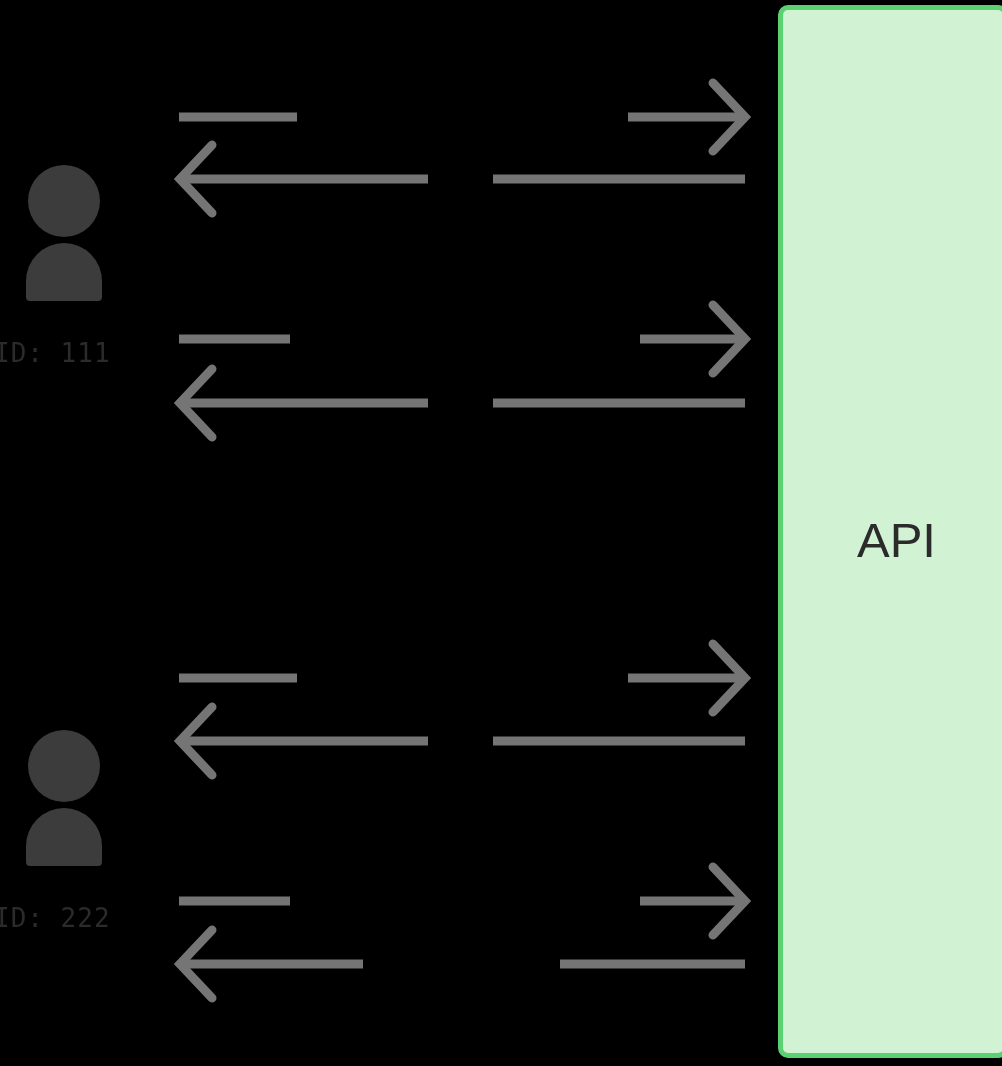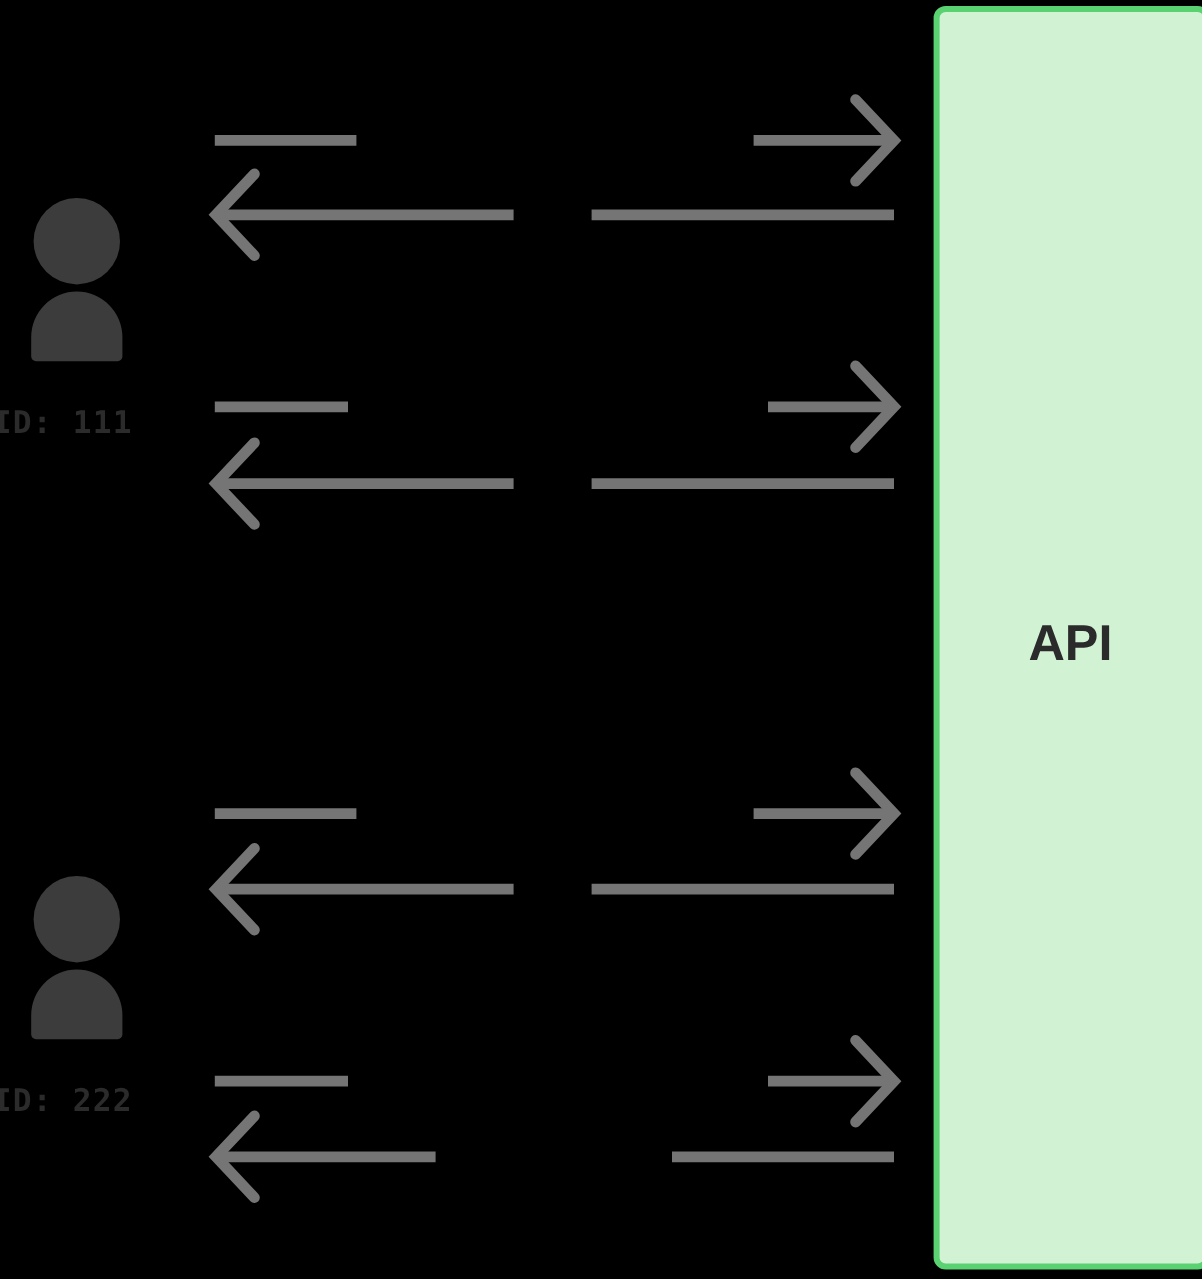--- a/index.html
+++ b/index.html
@@ -7,21 +7,20 @@
     padding: 0;
     background: #000000;
   }
   #canvas {
     position: relative;
     width: 1002px;
     height: 1066px;
     background: #000000;
     overflow: hidden;
     font-family: "Liberation Sans", sans-serif;
-    font-weight: bold;
   }
   .svg-layer {
     position: absolute;
     left: 0;
     top: 0;
     width: 1002px;
     height: 1066px;
   }
   .actor {
     position: absolute;
@@ -62,21 +61,21 @@
   .api-box {
     position: absolute;
     box-sizing: border-box;
     background: #d2f2d4;
     border: 5px solid #5bd271;
     border-radius: 10px;
   }
   .api-label {
     position: absolute;
     font-family: "Liberation Sans", sans-serif;
-    font-size: 42px;
+    font-size: 49px;
     color: #2b2b2b;
     white-space: nowrap;
   }
 </style>
 </head>
 <body>
 
 <div id="canvas">
 
   <svg class="svg-layer" id="arrow-layer" viewBox="0 0 1002 1066">

